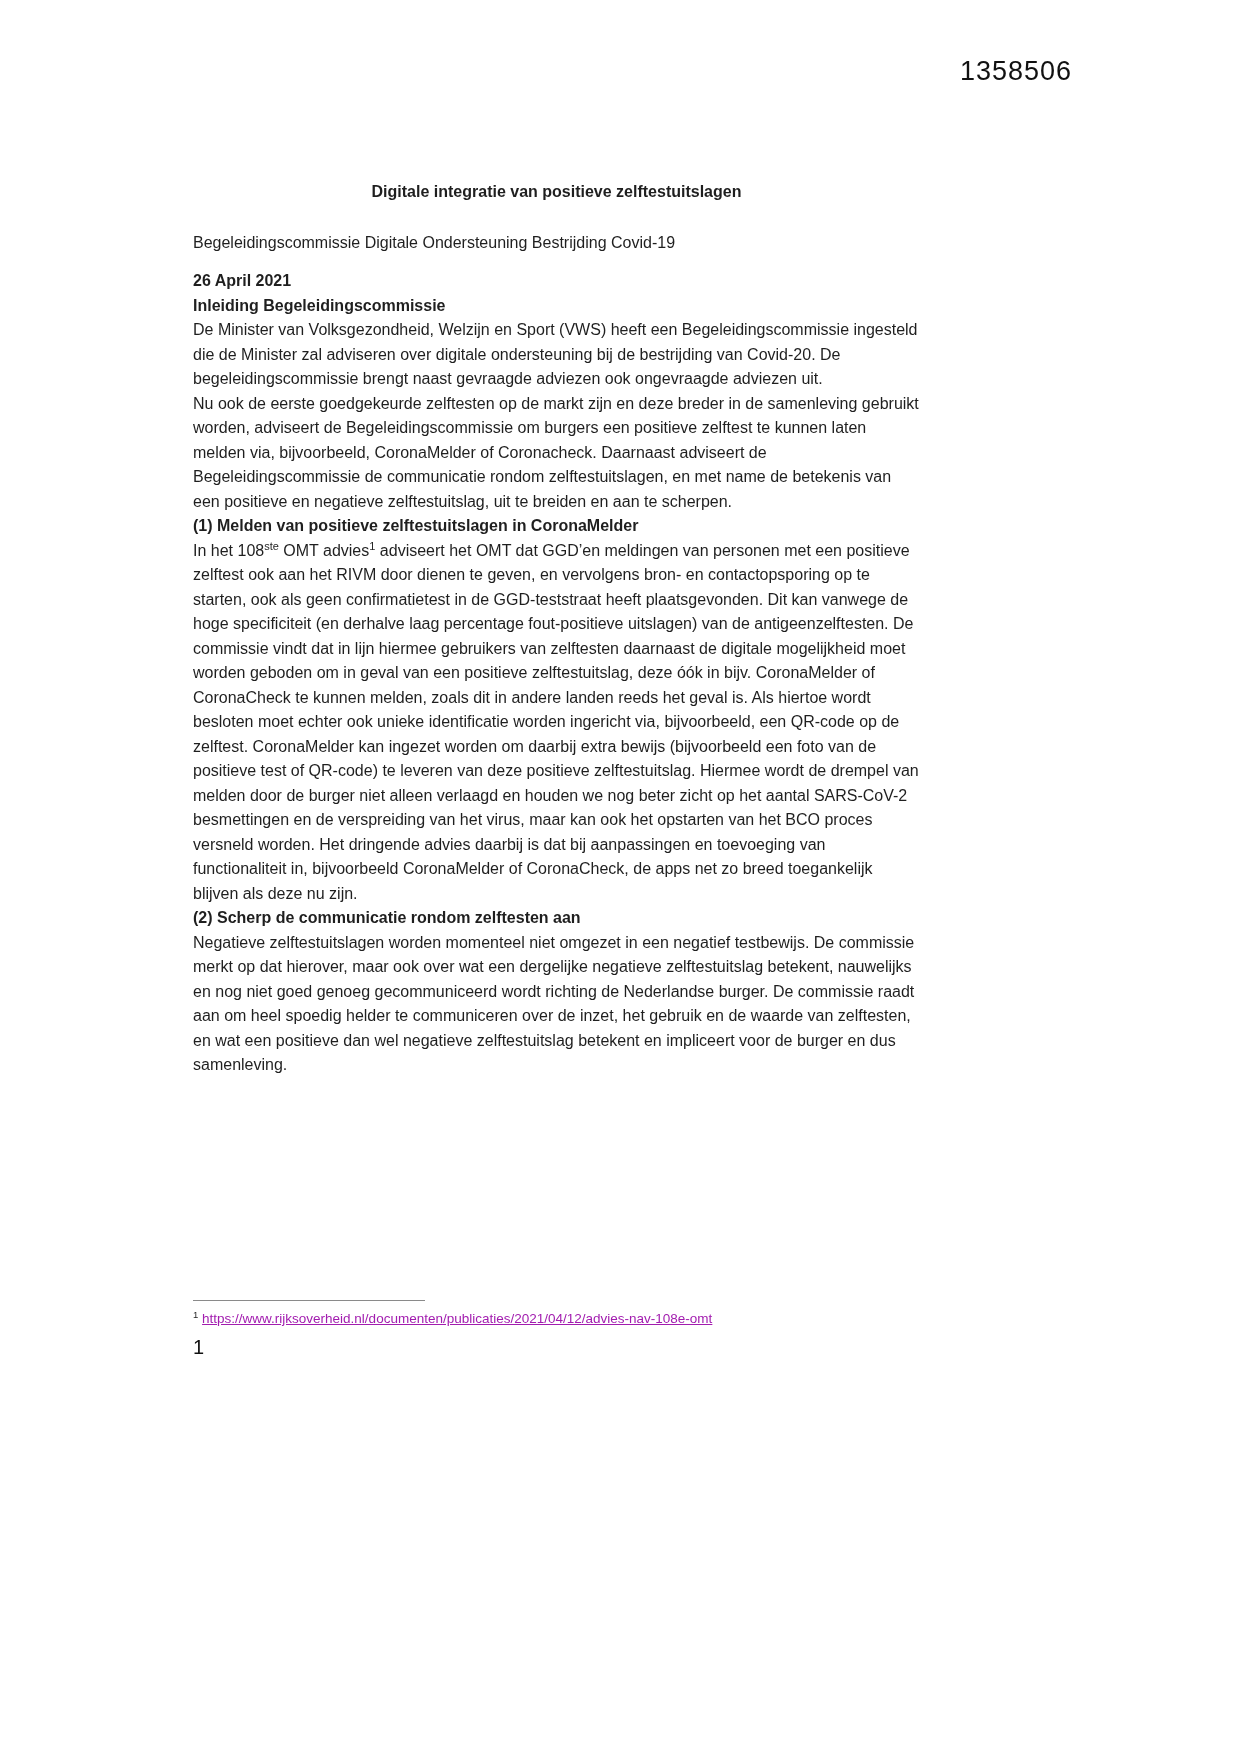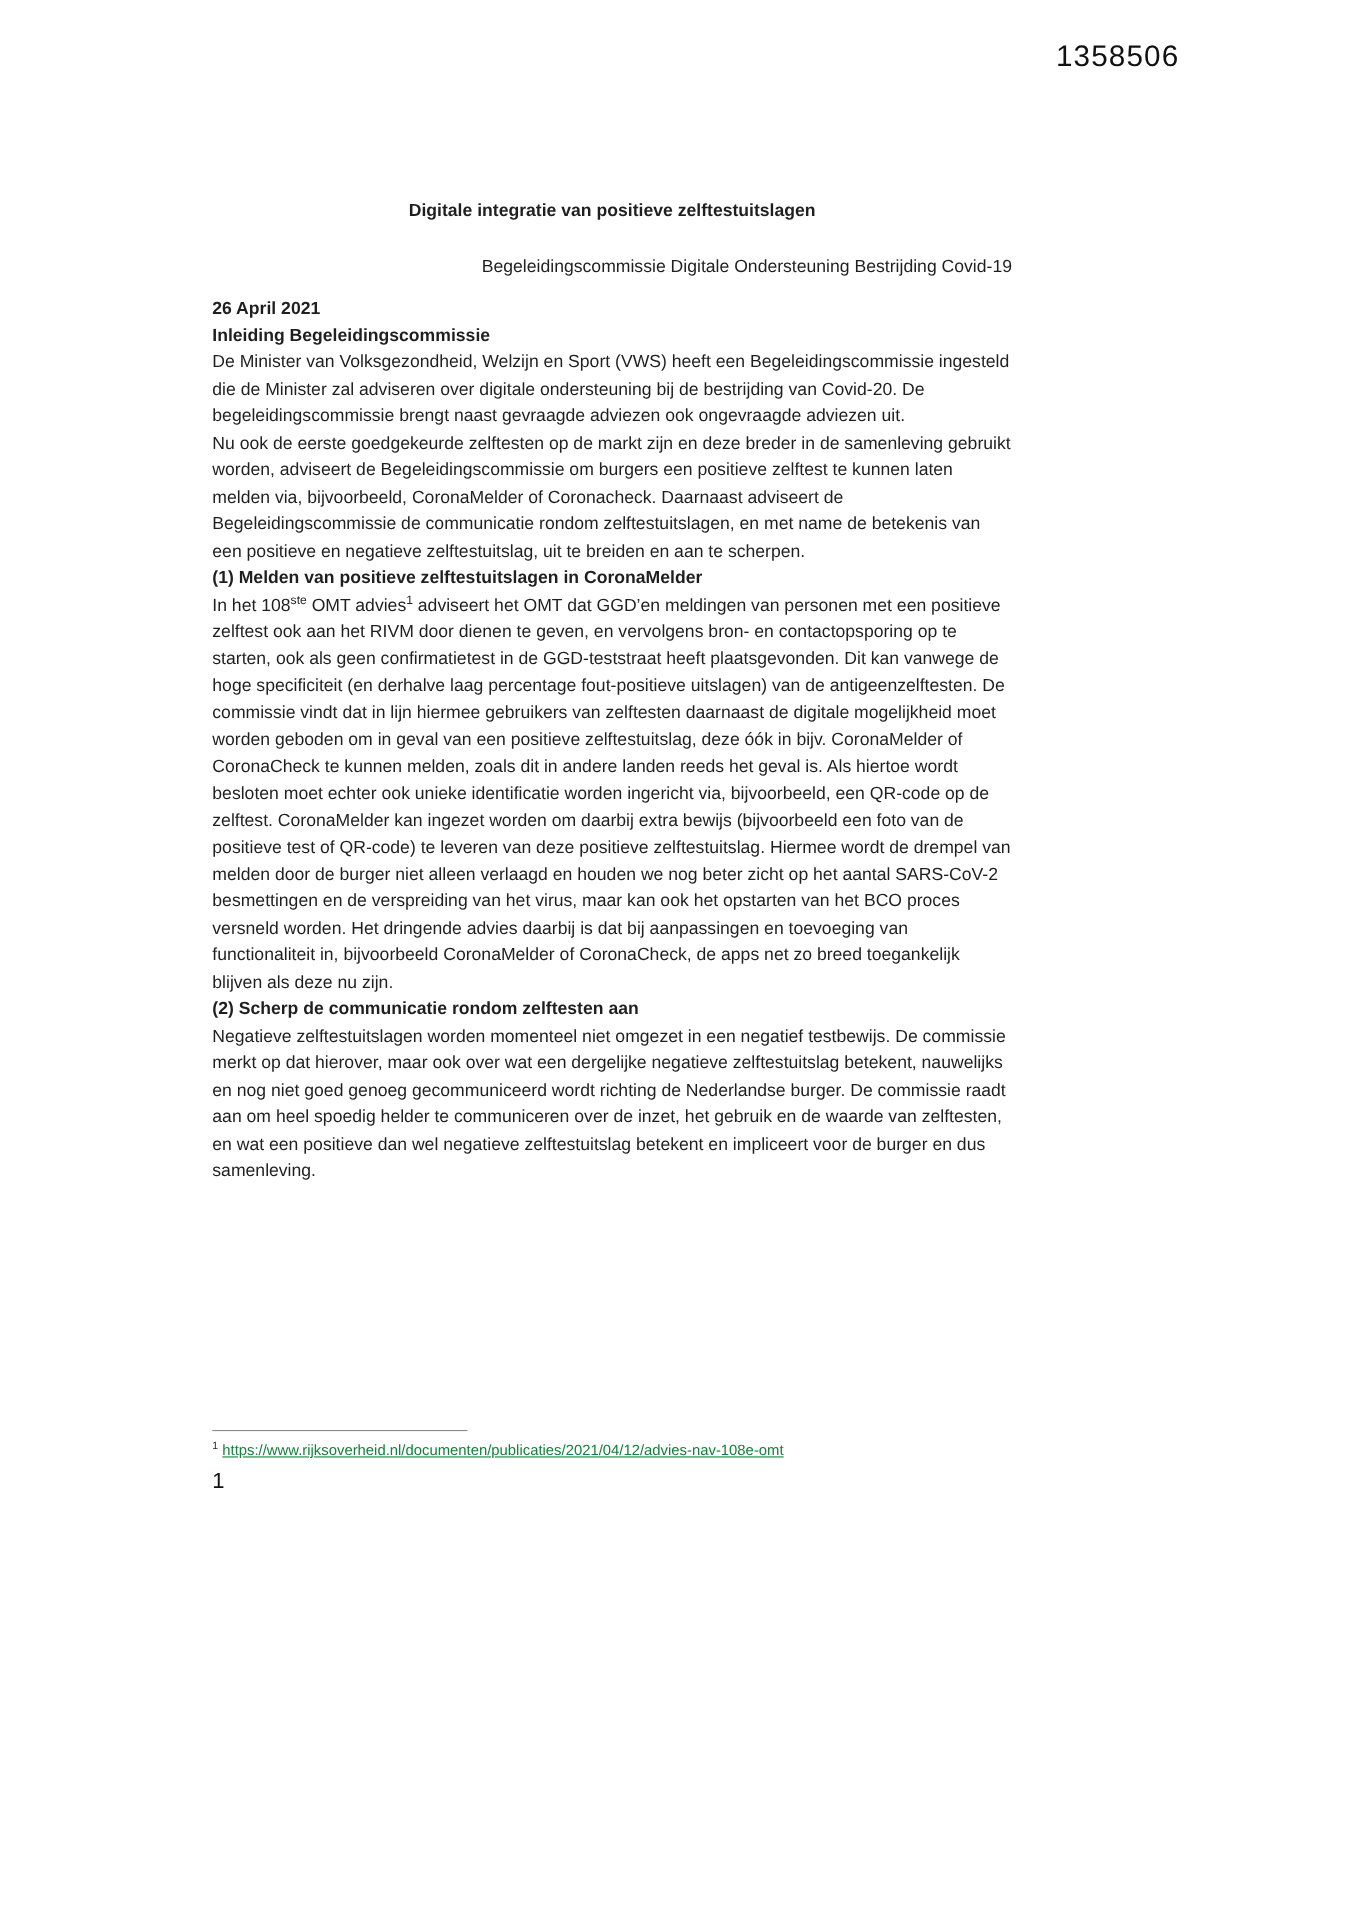--- a/index.html
+++ b/index.html
@@ -11,36 +11,36 @@
   .page {
     position: relative;
     width: 1241px;
     height: 1754px;
     margin: 0 auto;
     background: #ffffff;
     overflow: hidden;
   }
   .stamp {
     position: absolute;
-    top: 36px;
+    top: 56px;
     left: 960px;
     font-size: 27px;
     letter-spacing: 1px;
     color: #111111;
   }
   .content {
     position: absolute;
     left: 193px;
     top: 180px;
     width: 727px;
     font-size: 16px;
     line-height: 24.5px;
   }
   .title-line { text-align: center; font-weight: bold; }
-  .committee-line { text-align: right; margin-top: 26px; font-weight: normal; }
+  .committee-line { text-align: left; margin-top: 26px; font-weight: normal; }
   .date-line { text-align: left; font-weight: bold; margin-top: 14px; }
   h3.doc-heading {
     font-size: 16px;
     line-height: 24.5px;
     font-weight: bold;
     margin: 0;
   }
   .h-intro { margin-top: 33px; }
   .h-s1 { margin-top: 28px; }
   .h-s2 { margin-top: 28px; }
@@ -61,21 +61,21 @@
     height: 0;
     margin-bottom: 9px;
   }
   .footnote-line {
     font-size: 13.5px;
     line-height: 18px;
     color: #1f1f1f;
   }
   .footnote-line sup { font-size: 9.5px; color: #1f1f1f; }
   a.footnote-link {
-    color: #15803d;
+    color: #a21caf;
     text-decoration: underline;
     cursor: pointer;
   }
   .page-number {
     margin-top: 8px;
     font-size: 20px;
     color: #111111;
   }
 </style>
 </head>

